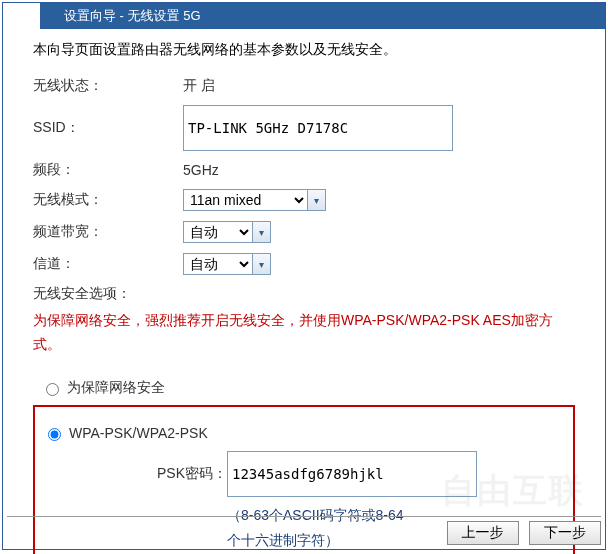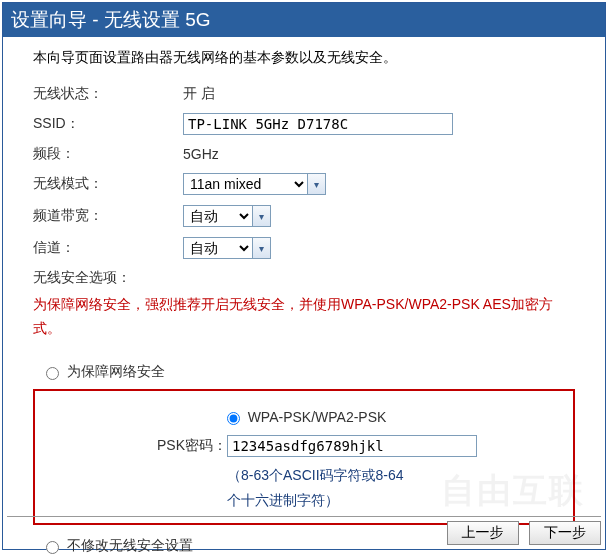--- a/index.html
+++ b/index.html
@@ -16,43 +16,44 @@
   }
   .panel {
     border: 1px solid #2a5a9a;
     margin: 2px;
     height: 548px;
     position: relative;
   }
   .title-bar {
     background: #2a5f9e;
     color: #fff;
-    padding: 4px 8px;
-    font-size: 19px;
+    padding: 4px 24px;
+    font-size: 13px;
+    margin-left: 37px;
   }
   .content {
     padding: 12px 30px 10px 30px;
   }
   .intro {
     color: #000;
     margin-bottom: 18px;
   }
   .form-row {
     display: flex;
     align-items: center;
     margin-bottom: 10px;
   }
   .form-label {
     width: 150px;
     flex-shrink: 0;
   }
   .form-value { flex: 1; }
   input[type="text"] {
     border: 1px solid #7e9db9;
-    padding: 2px 4px;
+    padding: 14px 4px;
     font-family: monospace, Arial;
     font-size: 14px;
     background: #fff;
   }
   .ssid-input { width: 270px; }
   select {
     border: 1px solid #7e9db9;
     background: #fff;
     font-size: 14px;
     padding: 1px 2px;
@@ -198,21 +199,21 @@
 
     <div class="sec-title">无线安全选项：</div>
     <div class="warn">为保障网络安全，强烈推荐开启无线安全，并使用WPA-PSK/WPA2-PSK AES加密方式。</div>
 
     <div class="radio-row">
       <input type="radio" name="sec" style="">
       <span>为保障网络安全</span>
     </div>
 
     <div class="sec-box">
-      <div class="radio-row" style="margin-left:0;justify-content:center;">
+      <div class="radio-row" style="margin-left:0;">
         <input type="radio" name="sec" checked="" style="">
         <span>WPA-PSK/WPA2-PSK</span>
       </div>
       <div class="psk-row">
         <div class="psk-label">PSK密码：</div>
         <input type="text" class="psk-input" value="12345asdfg6789hjkl" style="">
       </div>
       <div class="psk-hint">
         <span>（8-63个ASCII码字符或8-64</span><br>
         <span>个十六进制字符）</span>

